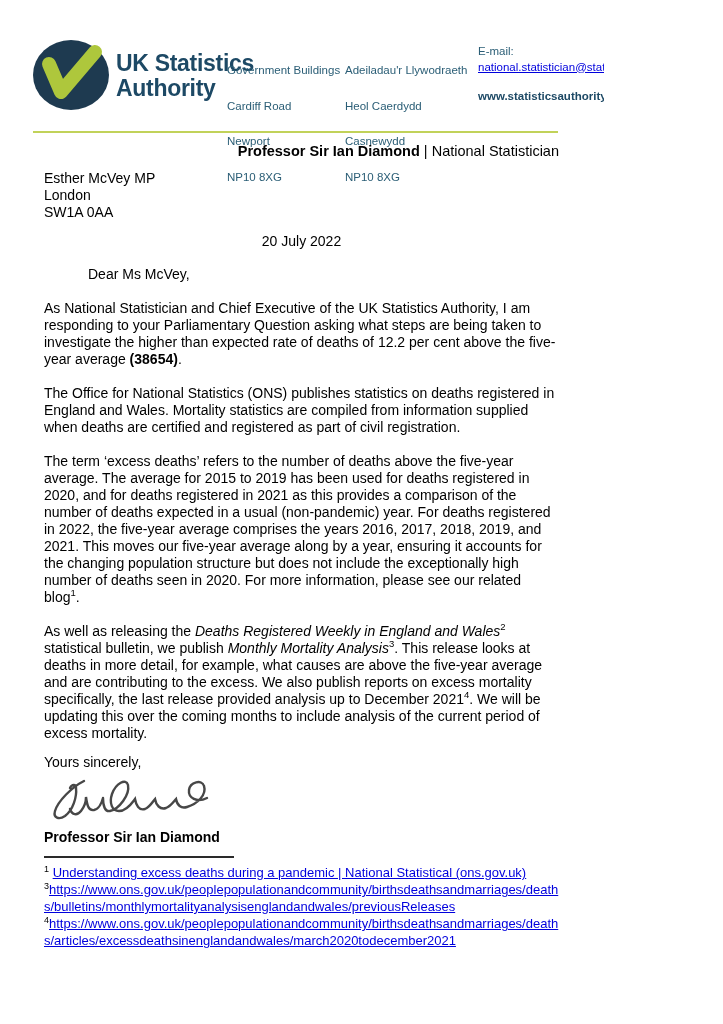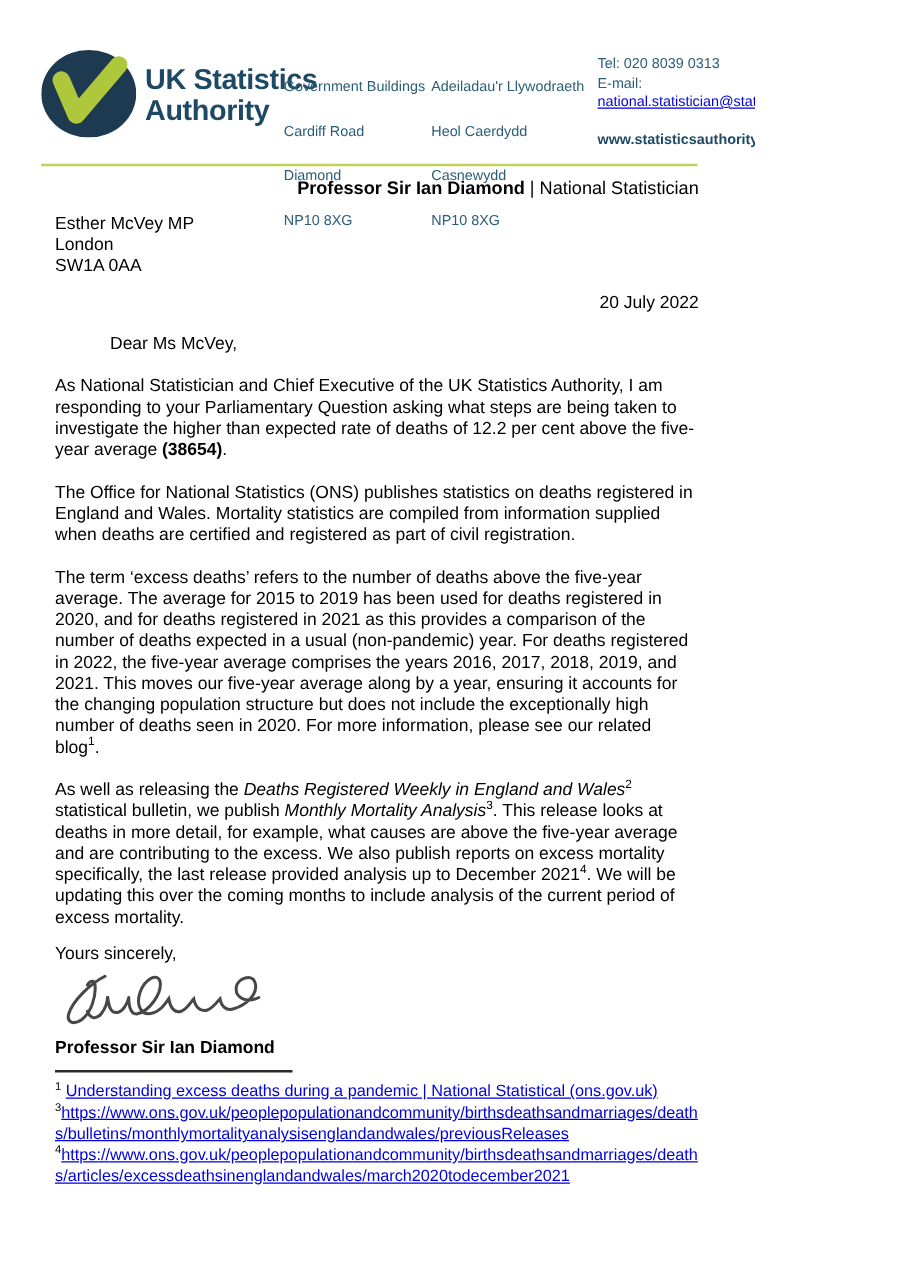--- a/index.html
+++ b/index.html
@@ -44,21 +44,21 @@
     font-size: 14.5px; line-height: 17px; color: #000;
   }
   .statistician-line .name { font-weight: bold; }
 
   
   .content {
     position: absolute; left: 44px; right: 45px; top: 170px;
     font-size: 14px; line-height: 17px;
   }
   .recipient span { display: block; }
-  .date-line { text-align: right; margin-top: 12px; }
+  .date-line { text-align: center; margin-top: 12px; }
   .salutation { margin-top: 16px; margin-left: 44px; }
   .para { margin-top: 17px; }
   .b { font-weight: bold; }
   .i { font-style: italic; }
   sup { font-size: 9.5px; vertical-align: super; line-height: 0; }
 
   .valediction { margin-top: 12px; }
   .signature { margin-top: 4px; height: 50px; }
   .signer { font-weight: bold; margin-top: 4px; }
 
@@ -81,33 +81,32 @@
     </svg>
   </div>
   <div class="logo-text">
     <span>UK Statistics</span>
     <span>Authority</span>
   </div>
 
   <div class="addr addr-en">
     <span>Government Buildings</span>
     <span>Cardiff Road</span>
-    <span>Diamond</span>
+    <span>Newport</span>
     <span>NP10 8XG</span>
   </div>
 
   <div class="addr addr-cy">
     <span>Adeiladau'r Llywodraeth</span>
     <span>Heol Caerdydd</span>
     <span>Casnewydd</span>
     <span>NP10 8XG</span>
   </div>
 
   <div class="contact">
-    <span class="row">Tel: 020 8039 0313</span>
     <span class="row"><span>E-mail: </span><a class="email-link">national.statistician@statistics.gov.uk</a></span>
     <span class="website">www.statisticsauthority.gov.uk</span>
   </div>
 
   <div class="green-rule"></div>
 
   <div class="statistician-line">
     <span class="name">Professor Sir Ian Diamond</span><span> | </span><span>National Statistician</span>
   </div>
 

